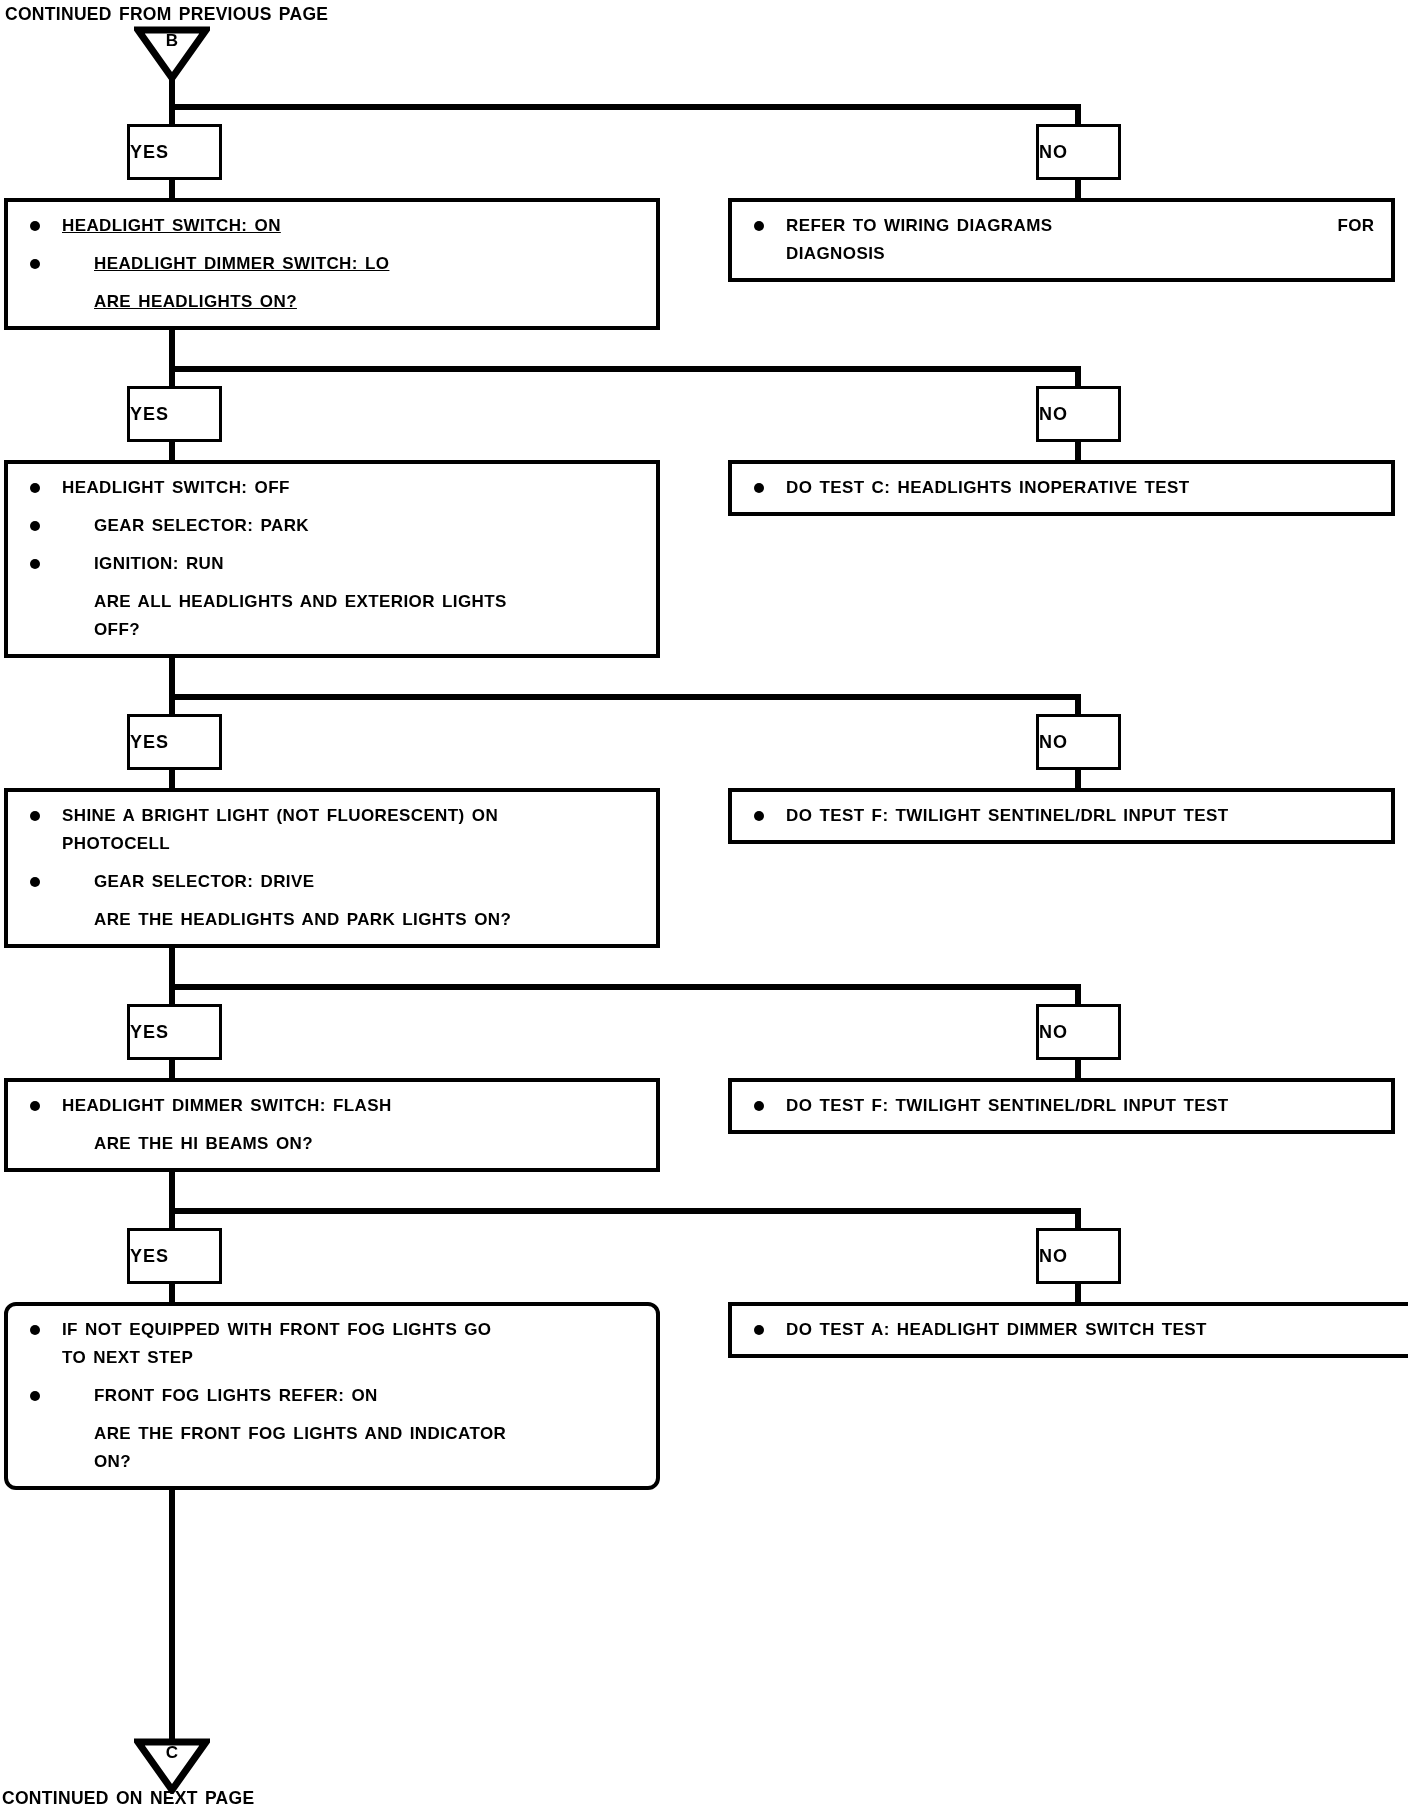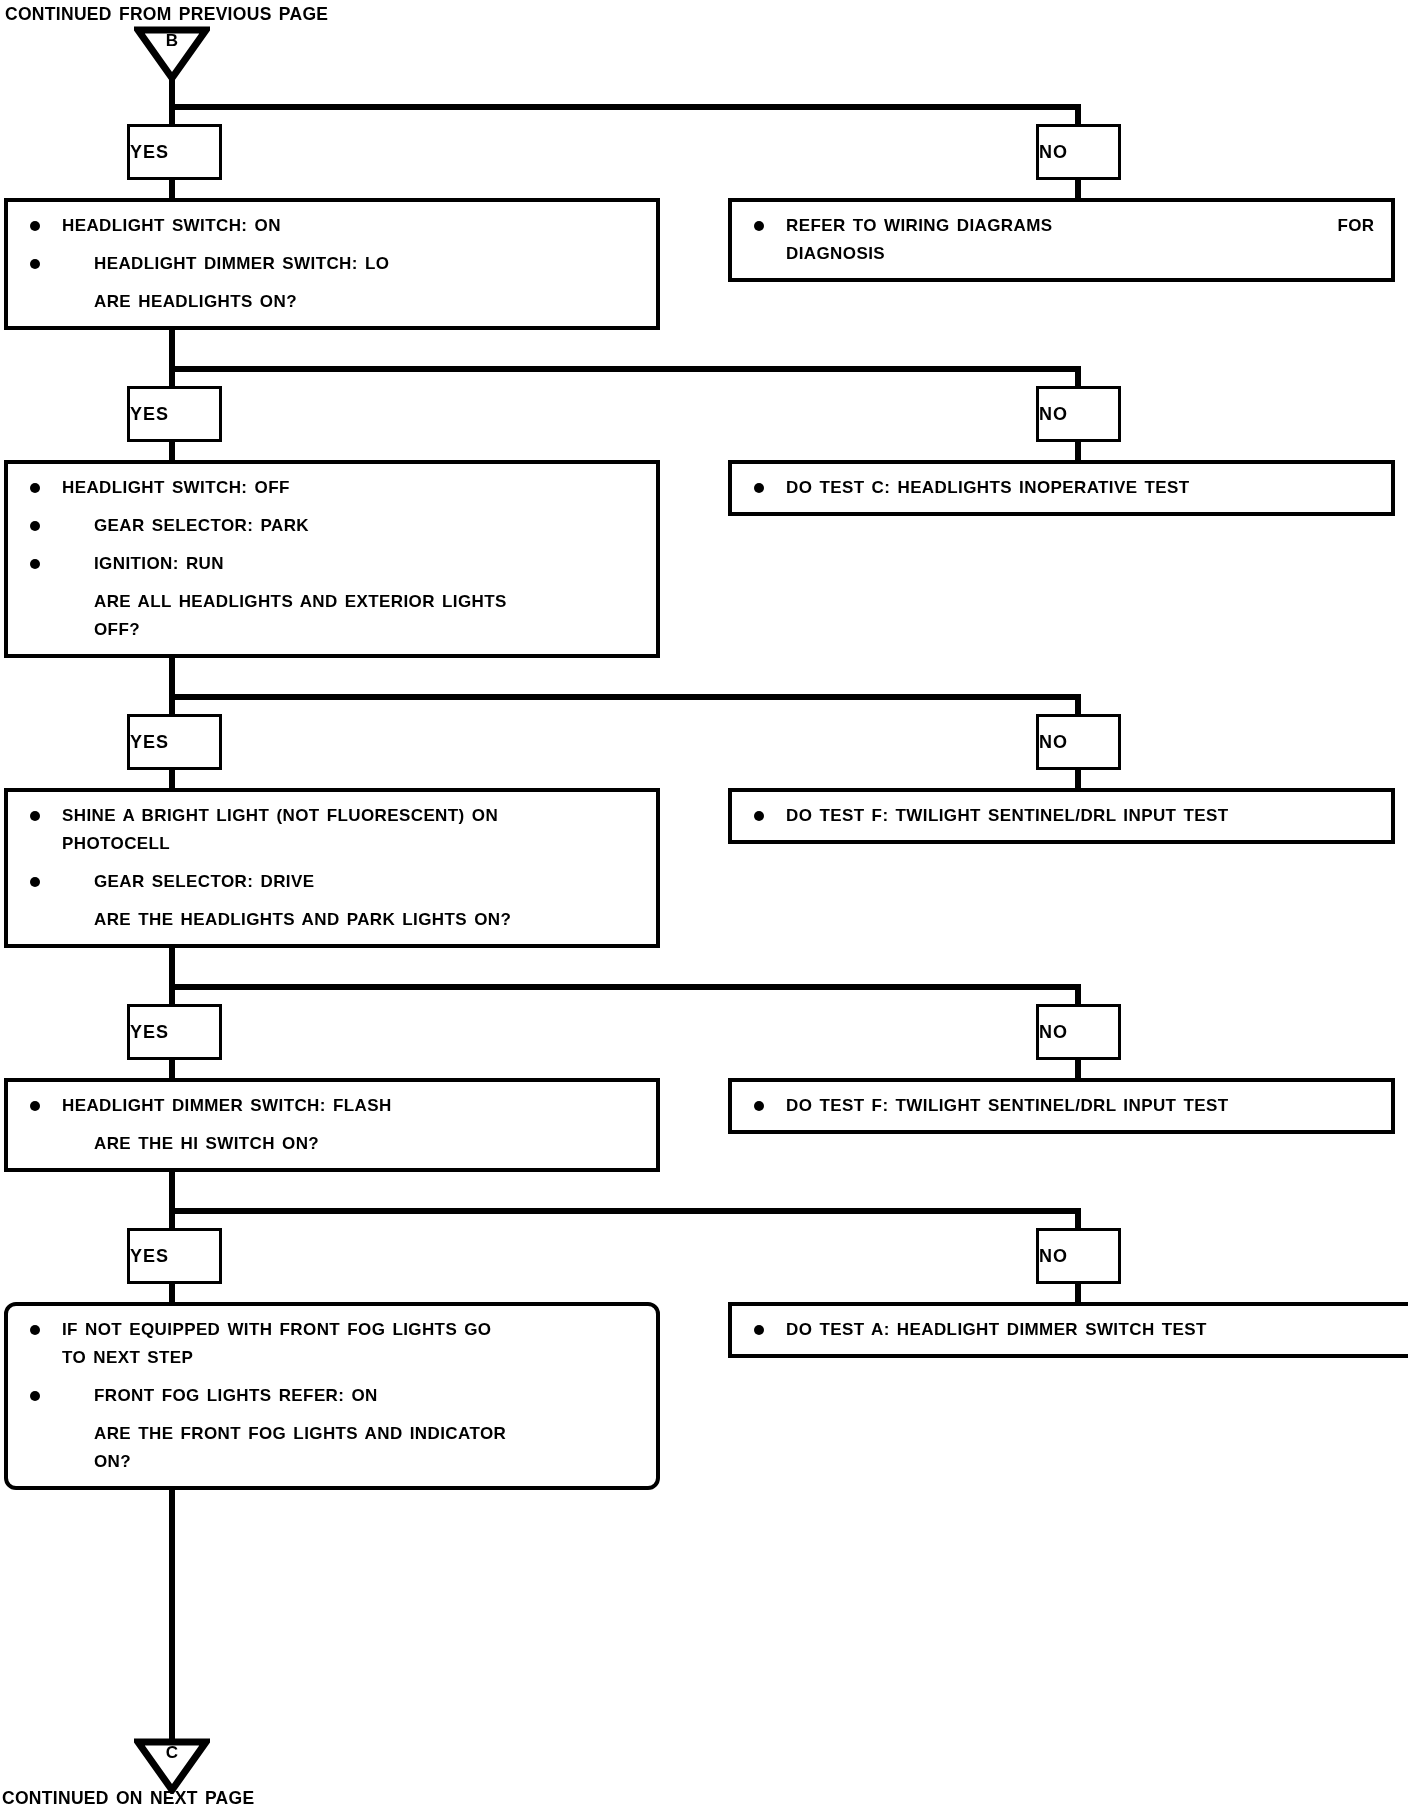--- a/index.html
+++ b/index.html
@@ -50,21 +50,21 @@
   <div class="line" style="left:1075px;top:110px;width:6px;height:14px;"></div>
   <div class="tag" style="left:127px;top:124px;width:95px;height:56px;">
       <span>YES</span>
     </div>
   <div class="tag" style="left:1036px;top:124px;width:85px;height:56px;">
       <span>NO</span>
     </div>
   <div class="line" style="left:169px;top:180px;width:6px;height:18px;"></div>
   <div class="line" style="left:1075px;top:180px;width:6px;height:18px;"></div>
 
-  <div class="box" style="left:4px;top:198px;width:656px;height:132px;">
+  <div class="box" style="left:4px;top:198px;width:656px;height:132px;text-decoration:underline;">
     <div class="item">
       <span class="dot"></span>
       <span class="txt">HEADLIGHT SWITCH: ON</span>
     </div>
     <div class="item">
       <span class="dot"></span>
       <span class="txt">HEADLIGHT DIMMER SWITCH: LO</span>
     </div>
     <div class="item question">
       <span class="dot"></span>
@@ -169,21 +169,21 @@
   <div class="line" style="left:169px;top:1060px;width:6px;height:18px;"></div>
   <div class="line" style="left:1075px;top:1060px;width:6px;height:18px;"></div>
 
   <div class="box" style="left:4px;top:1078px;width:656px;height:94px;">
     <div class="item">
       <span class="dot"></span>
       <span class="txt">HEADLIGHT DIMMER SWITCH: FLASH</span>
     </div>
     <div class="item question">
       <span class="dot"></span>
-      <span class="txt">ARE THE HI SWITCH ON?</span>
+      <span class="txt">ARE THE HI BEAMS ON?</span>
     </div>
   </div>
 
   <div class="box" style="left:728px;top:1078px;width:667px;height:56px;">
     <div class="item">
       <span class="dot"></span>
       <span class="txt">DO TEST F: TWILIGHT SENTINEL/DRL INPUT TEST</span>
     </div>
   </div>
 

